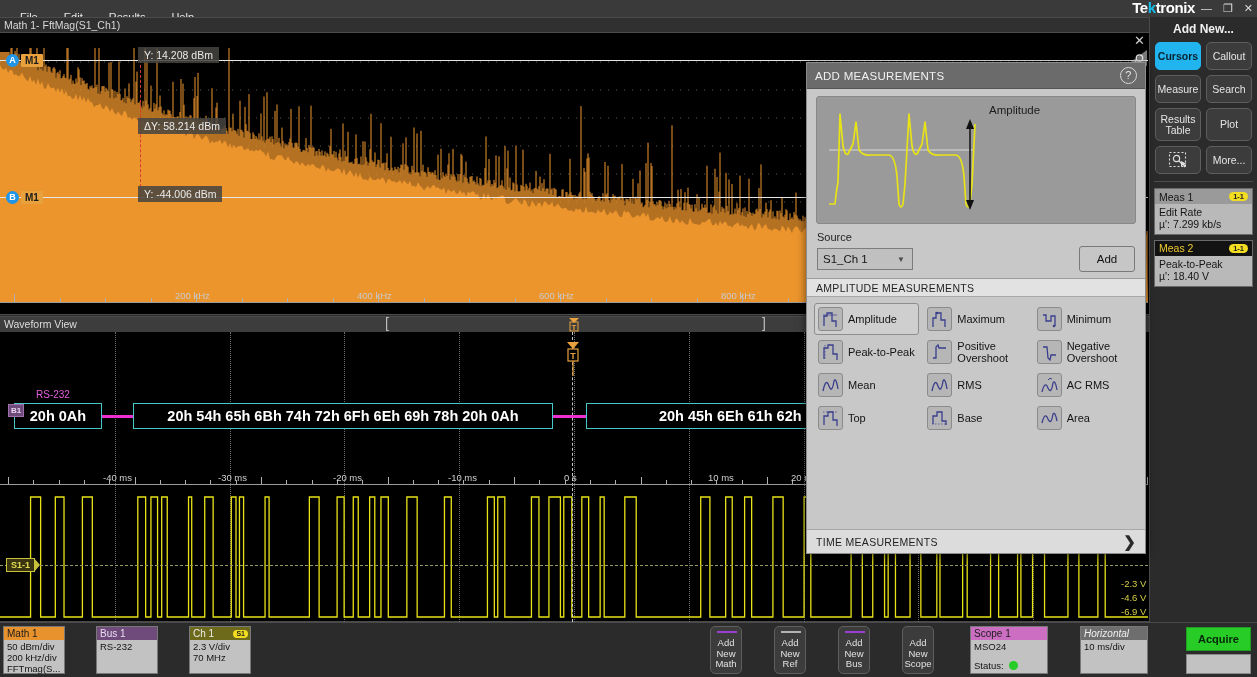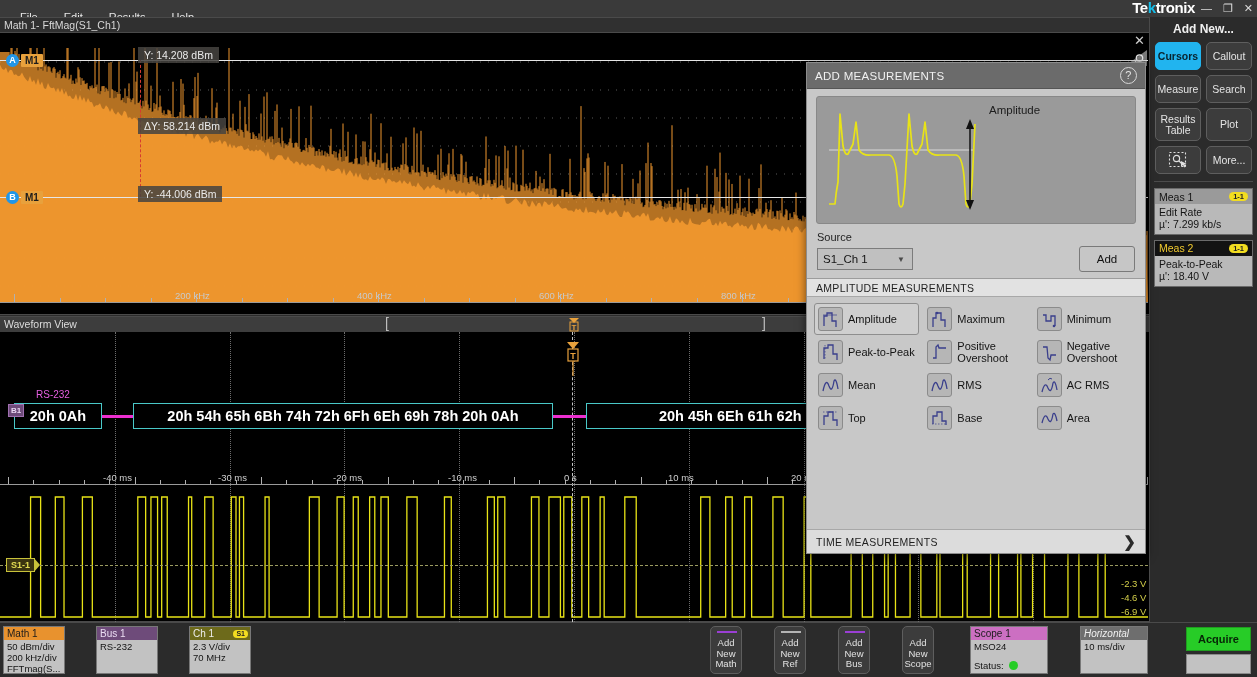--- a/index.html
+++ b/index.html
@@ -431,21 +431,21 @@
           <div class="ttick" style="left: 1070.6px; top: 148px; height: 4px;"></div>
           <div class="ttick" style="left: 1095.9px; top: 148px; height: 4px;"></div>
           <div class="ttick" style="left: 1121.2px; top: 148px; height: 4px;"></div>
           <div class="ttick" style="left: 1146.5px; top: 145px; height: 7px;"></div>
         </div>
       <div class="tax-lbl" style="left:103px; top:140px;">-40 ms</div>
       <div class="tax-lbl" style="left:218px; top:140px;">-30 ms</div>
       <div class="tax-lbl" style="left:333px; top:140px;">-20 ms</div>
       <div class="tax-lbl" style="left:448px; top:140px;">-10 ms</div>
       <div class="tax-lbl" style="left:564px; top:140px;">0 s</div>
-      <div class="tax-lbl" style="left:668px; top:140px;">10 ms</div>
+      <div class="tax-lbl" style="left:708px; top:140px;">10 ms</div>
       <div class="tax-lbl" style="left:791px; top:140px;">20 m</div>
 
       <svg width="1148" height="140" style="position:absolute;left:0;top:153px;">
         <g id="rsbits">
             <path d="M0,132 L30.574127325124167,132 L30.574127325124167,12 L40.62529004813418,12 L40.62529004813418,132 L55.321674483978036,132 L55.321674483978036,12 L64.0111676659487,12 L64.0111676659487,132 L82.40022101830701,132 L82.40022101830701,12 L92.32088676249649,12 L92.32088676249649,132 L137.79596983492186,132 L137.79596983492186,12 L145.64761709498595,12 L145.64761709498595,132 L150.94803618870117,132 L150.94803618870117,12 L157.56687044751217,12 L157.56687044751217,132 L161.68542599430558,132 L161.68542599430558,12 L167.23944795003132,12 L167.23944795003132,132 L188.5400668459665,132 L188.5400668459665,12 L191.7078969556409,12 L191.7078969556409,132 L204.7312098647147,132 L204.7312098647147,12 L213.13058780931425,12 L213.13058780931425,132 L231.2831583029046,132 L231.2831583029046,12 L236.0033909096398,12 L236.0033909096398,132 L239.4565058371315,132 L239.4565058371315,12 L243.5950563576049,12 L243.5950563576049,132 L265.05305577491083,132 L265.05305577491083,12 L269.09156955503465,12 L269.09156955503465,132 L309.36538097093126,132 L309.36538097093126,12 L319.128468008306,12 L319.128468008306,132 L337.08992669875255,132 L337.08992669875255,12 L344.11550400737457,12 L344.11550400737457,132 L353.25789950706894,132 L353.25789950706894,12 L358.23855207871577,12 L358.23855207871577,132 L369.63246457727274,132 L369.63246457727274,12 L374.7789495493187,12 L374.7789495493187,132 L380.96674846856234,132 L380.96674846856234,12 L388.3058052008533,12 L388.3058052008533,132 L406.8626999877685,132 L406.8626999877685,12 L417.1583235320441,12 L417.1583235320441,132 L444.4644119904677,132 L444.4644119904677,12 L451.27262308042157,12 L451.27262308042157,132 L487.4386250709363,132 L487.4386250709363,12 L494.33825335434557,12 L494.33825335434557,132 L497.73509702679473,132 L497.73509702679473,12 L504.81608448215576,12 L504.81608448215576,132 L531.4490979199526,132 L531.4490979199526,12 L538.9456325079992,12 L538.9456325079992,132 L548.9357481542676,132 L548.9357481542676,12 L560.4228518588575,12 L560.4228518588575,132 L563.7668054689499,132 L563.7668054689499,12 L571.8306240452596,12 L571.8306240452596,132 L581.8238002708292,132 L581.8238002708292,12 L588.6627677151293,12 L588.6627677151293,132 L600.1258717291643,132 L600.1258717291643,12 L604.1627804754128,12 L604.1627804754128,132 L624.8048850501909,132 L624.8048850501909,12 L636.2168675904239,12 L636.2168675904239,132 L700.7119087477735,132 L700.7119087477735,12 L709.8984002400647,12 L709.8984002400647,132 L725.6537398689676,132 L725.6537398689676,12 L732.2220177064752,12 L732.2220177064752,132 L744.6149687229725,132 L744.6149687229725,12 L751.6498565155314,12 L751.6498565155314,132 L772.9114064741467,132 L772.9114064741467,12 L783.1566023431516,12 L783.1566023431516,132 L804.0642475774811,132 L804.0642475774811,12 L810.8322362610289,12 L810.8322362610289,132 L851.0874658693036,132 L851.0874658693036,12 L862.3033960965944,12 L862.3033960965944,132 L872.7364801115992,132 L872.7364801115992,12 L884.5699363935599,12 L884.5699363935599,132 L888.1478053327407,132 L888.1478053327407,12 L895.4707763211201,12 L895.4707763211201,132 L910.0545802191155,132 L910.0545802191155,12 L920.8499389997917,12 L920.8499389997917,132 L936.8201669630689,132 L936.8201669630689,12 L939.9785556970065,12 L939.9785556970065,132 L962.6464227487551,132 L962.6464227487551,12 L967.1923804339918,12 L967.1923804339918,132 L990.563334956562,132 L990.563334956562,12 L998.6178312472152,12 L998.6178312472152,132 L1017.5689087163514,132 L1017.5689087163514,12 L1020.8935160887866,12 L1020.8935160887866,132 L1032.5607196984631,132 L1032.5607196984631,12 L1044.5540882090825,12 L1044.5540882090825,132 L1067.9434200366695,132 L1067.9434200366695,12 L1078.8899856684218,12 L1078.8899856684218,132 L1097.8743911939089,132 L1097.8743911939089,12 L1105.2079826571085,12 L1105.2079826571085,132 L1148,132" stroke="#e8e317" stroke-width="1.3" fill="none"></path>
           </g>
       </svg>
       <div class="cursor-dash" style="top:233px;"></div>
       <div class="s1-badge" style="left:6px; top:226px;">S1-1</div>
 

